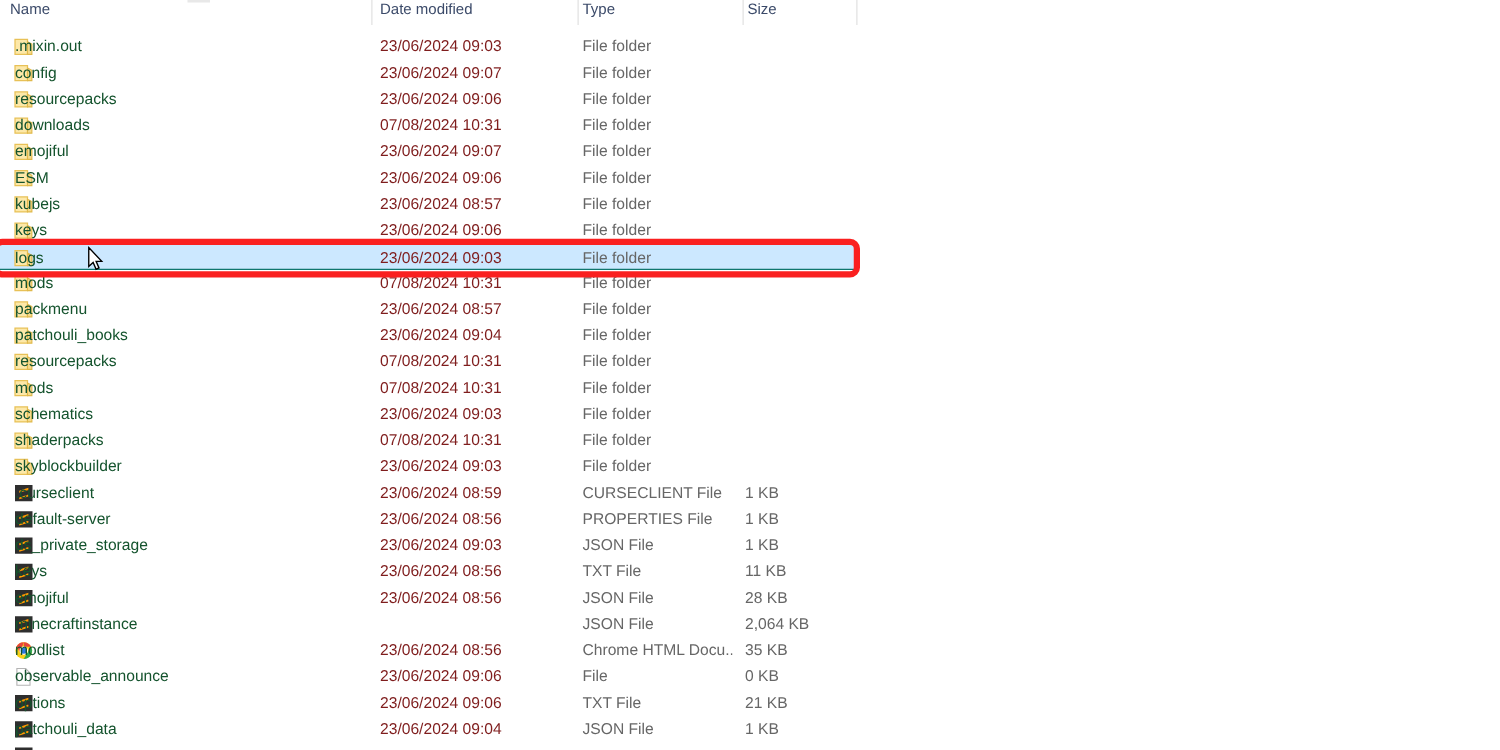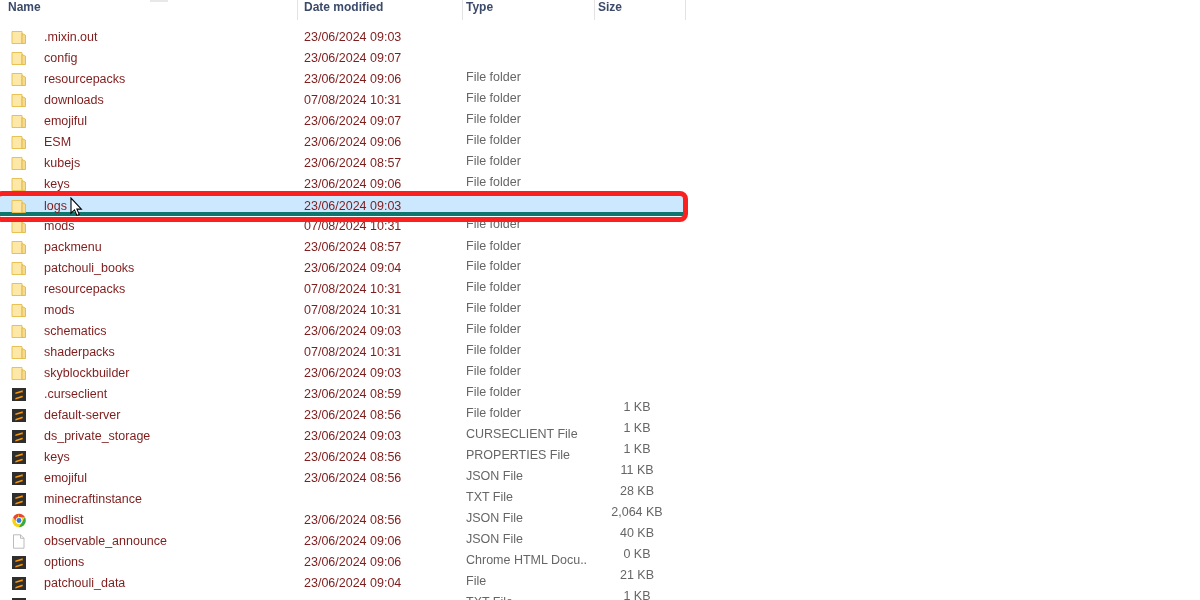--- a/index.html
+++ b/index.html
@@ -23,21 +23,20 @@
   }
 
   
   .col-header {
     position: absolute;
     top: 0;
     left: 0;
     width: 686px;
     height: 20px;
     background: #ffffff;
-    font-weight: bold;
   }
   .col-header .hcell {
     position: absolute;
     top: -3px;
     height: 20px;
     line-height: 20px;
     font-size: 12px;
     color: #3b4a69;
     white-space: nowrap;
     overflow: hidden;
@@ -74,54 +73,52 @@
     width: 686px;
   }
   .row {
     position: relative;
     height: 21px;
     width: 686px;
   }
   .row.selected {
     background: #cce8ff;
     border-top: 1px solid #99d1ff;
-    border-bottom: 4px solid #0f766e;
+    border-bottom: 1px solid #0f766e;
     box-sizing: border-box;
   }
   .cell {
     position: absolute;
     top: 0;
     height: 21px;
     line-height: 21px;
     font-size: 12.5px;
     white-space: nowrap;
     overflow: hidden;
   }
   .c-name {
-    left: 44px;
+    left: 12px;
     width: 262px;
-    color: #7f1d1d;
+    color: #14532d;
   }
   .c-date {
     left: 304px;
     width: 150px;
     color: #7f1d1d;
   }
   .c-type {
     left: 466px;
     width: 120px;
     color: #666666;
-    margin-top: 40px;
   }
   .c-size {
     left: 596px;
     width: 82px;
     color: #666666;
-    text-align: center;
-    margin-top: 13px;
+    text-align: left;
   }
 
   
   .icon {
     position: absolute;
     left: 11px;
     top: 3px;
     width: 16px;
     height: 15px;
   }
@@ -451,21 +448,21 @@
             <path d="M8 0.8 A7.2 7.2 0 0 0 1.8 4.5 L5 9.6 Z" fill="#e8453c"></path>
             <path d="M14.3 4.6 A7.2 7.2 0 0 1 8 15.2 L11.2 9.6 Z" fill="#31aa52"></path>
             <path d="M1.8 4.5 A7.2 7.2 0 0 0 8 15.2 L5.0 9.6 Z" fill="#31aa52" opacity="0"></path>
             <circle cx="8" cy="8" r="3.6" fill="#ffffff"></circle>
             <circle cx="8" cy="8" r="2.6" fill="#2d7ae0"></circle>
           </svg>
         </span>
         <span class="cell c-name">modlist</span>
         <span class="cell c-date">23/06/2024 08:56</span>
         <span class="cell c-type">Chrome HTML Docu...</span>
-        <span class="cell c-size">40 KB</span>
+        <span class="cell c-size">35 KB</span>
       </div>
       <div class="row">
         <span class="icon">
           <svg width="16" height="15" viewBox="0 0 16 15">
             <path d="M2.5,0.8 L9.5,0.8 L13,4.3 L13,14.2 L2.5,14.2 Z" fill="#ffffff" stroke="#b4b4b4" stroke-width="0.9"></path>
             <path d="M9.5,0.8 L9.5,4.3 L13,4.3" fill="none" stroke="#b4b4b4" stroke-width="0.9"></path>
           </svg>
         </span>
         <span class="cell c-name">observable_announce</span>
         <span class="cell c-date">23/06/2024 09:06</span>

